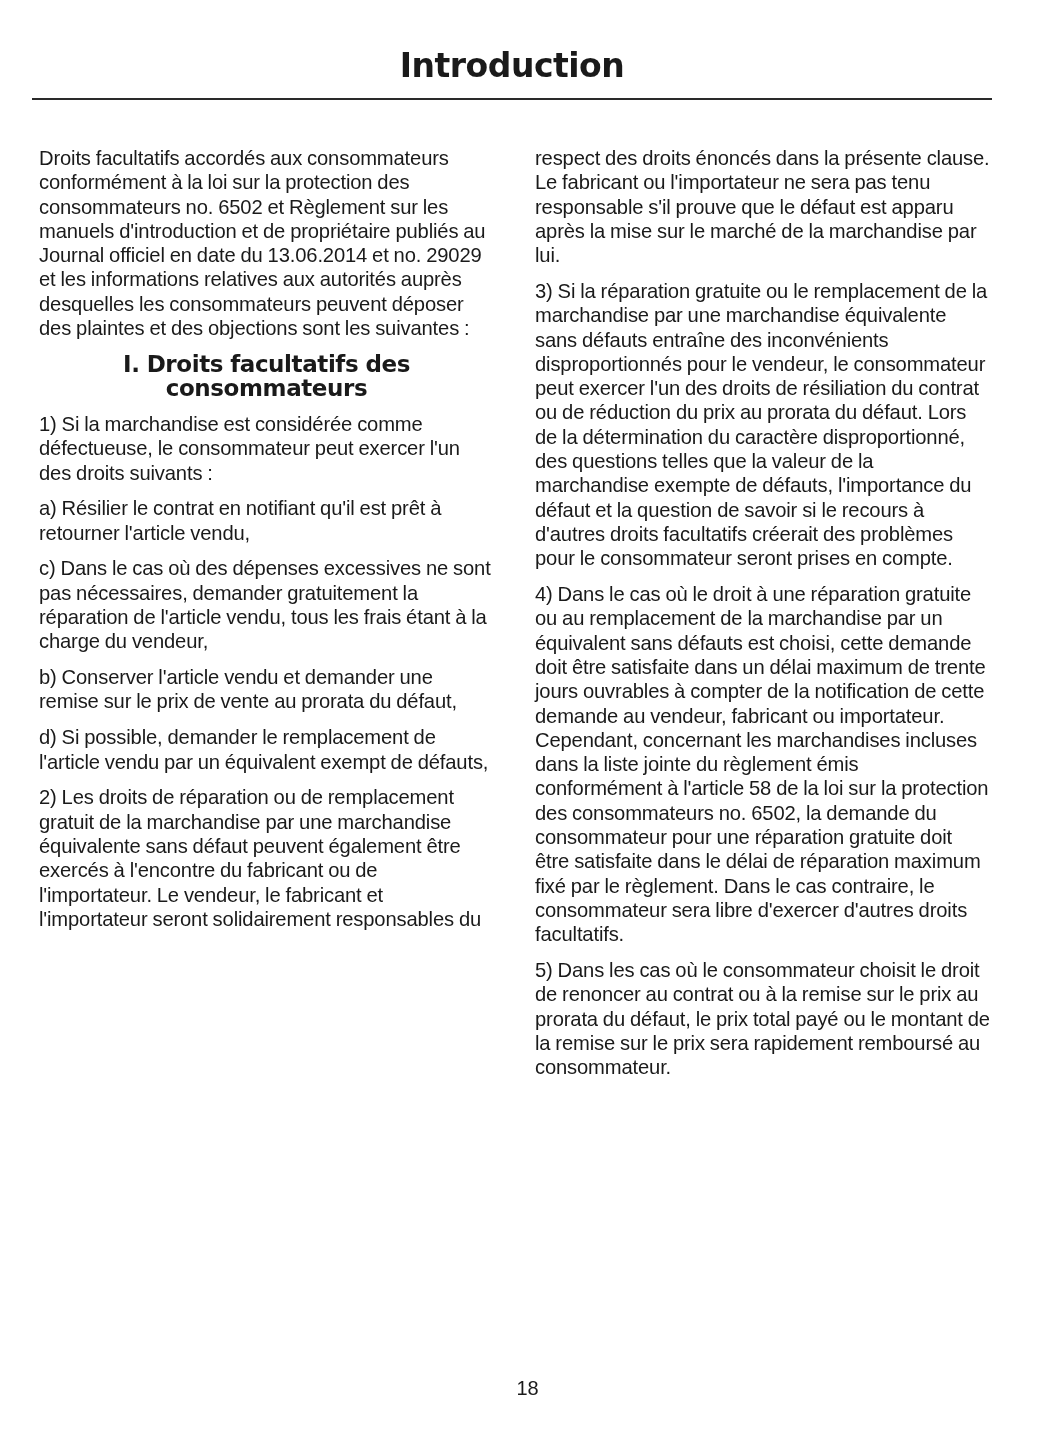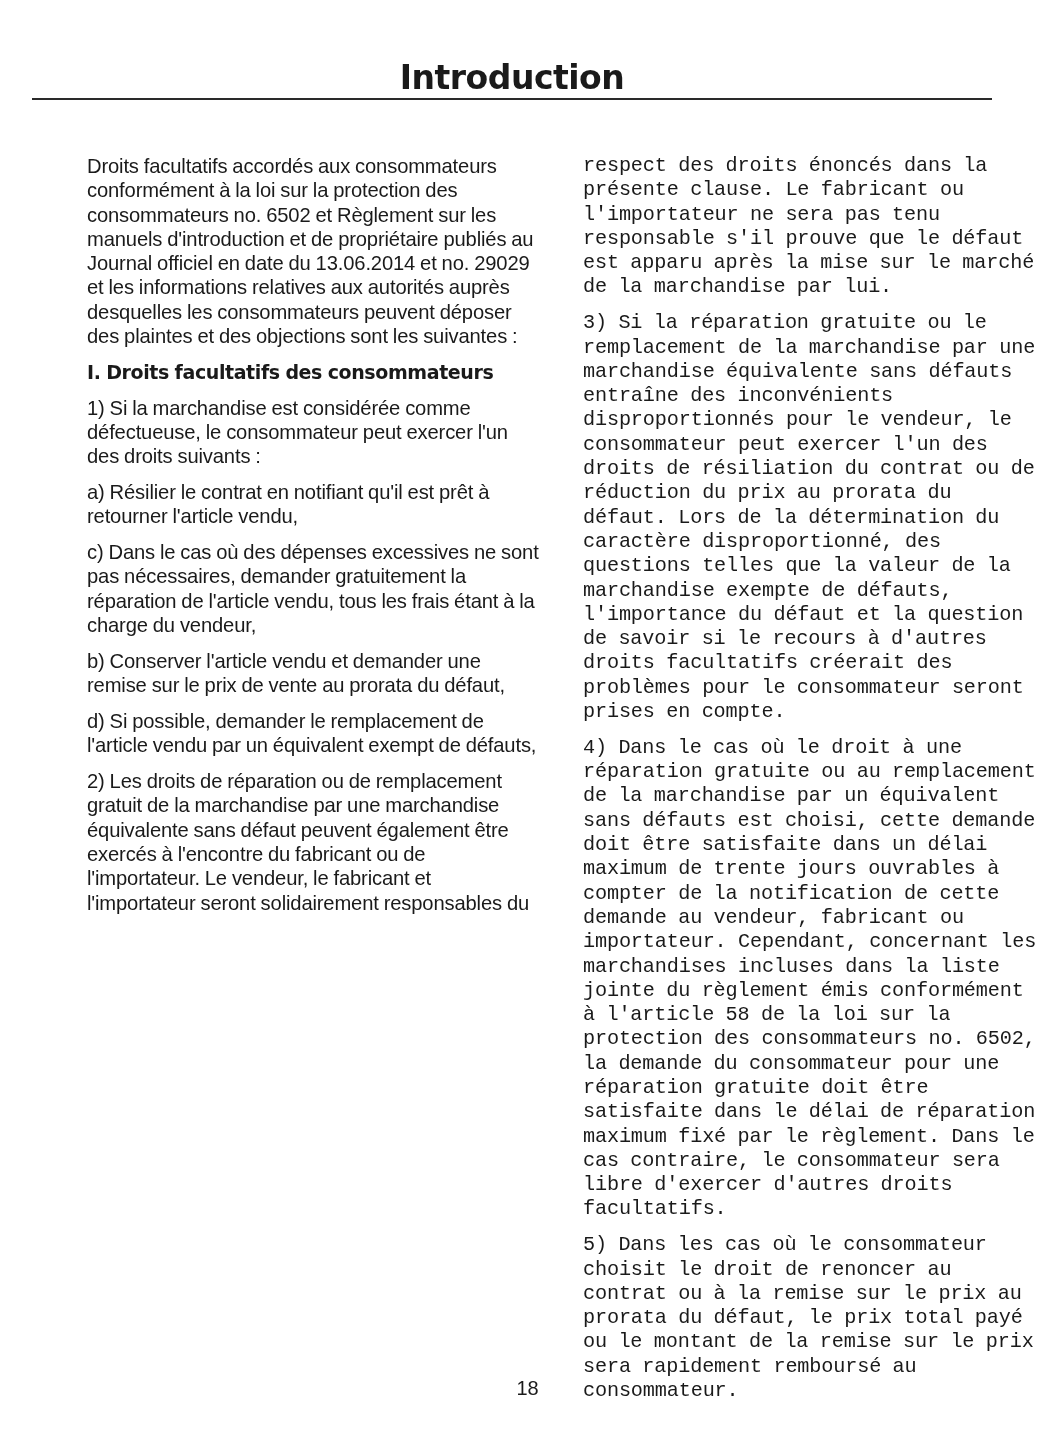--- a/index.html
+++ b/index.html
@@ -21,53 +21,53 @@
       top: 44px;
       width: 960px;
       text-align: center;
     }
     .page-title {
       font-family: "DejaVu Sans", sans-serif;
       font-weight: bold;
       font-size: 33px;
       letter-spacing: -0.5px;
       color: #1a1a1a;
-      margin: 12px;
+      margin: 0;
       line-height: 44px;
     }
     .header-rule {
       position: absolute;
       left: 32px;
       top: 98px;
       width: 960px;
       height: 0;
       border-top: 2px solid #2a2a2a;
     }
     .column {
       position: absolute;
-      top: 154px;
+      top: 146px;
       width: 455px;
       font-size: 20.2px;
       line-height: 24.3px;
       letter-spacing: -0.15px;
       word-spacing: -0.5px;
-      margin-left: 48px;
     }
     .col-left { left: 39px; }
-    .col-right { left: 535px; font-family: Liberation Mono, monospace; }
+    .col-right { left: 535px; }
     .column p {
       margin: 0 0 11.5px 0;
     }
     .column h2 {
       font-family: "DejaVu Sans", sans-serif;
       font-weight: bold;
-      font-size: 19px;
+      font-size: 23px;
       line-height: 24.3px;
       letter-spacing: -0.4px;
       margin: 0 0 11.5px 0;
+      text-align: center;
     }
     .page-number {
       position: absolute;
       left: 0;
       width: 1055px;
       top: 1376px;
       text-align: center;
       font-size: 20px;
       line-height: 24px;
     }

